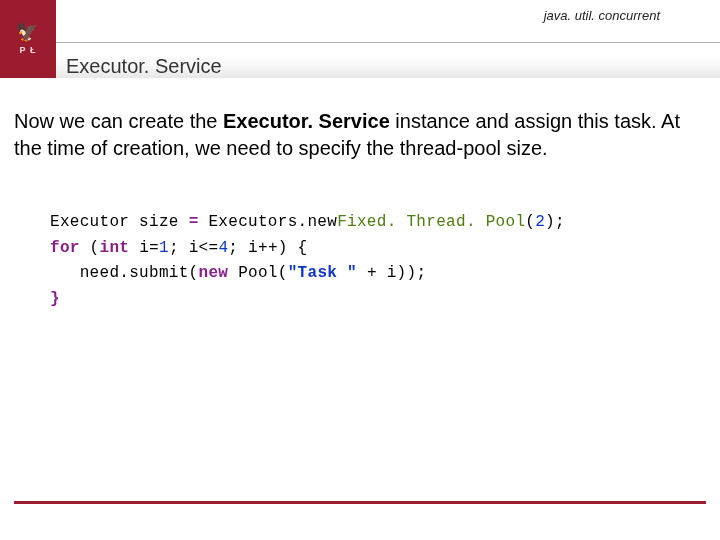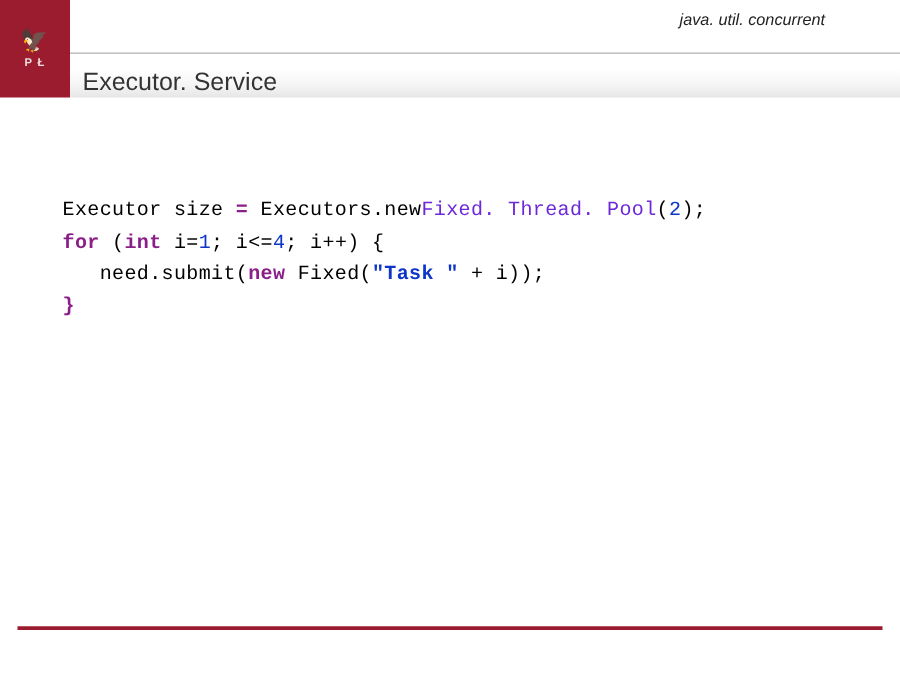--- a/index.html
+++ b/index.html
@@ -85,21 +85,21 @@
       margin-left: 36px;
       font-family: "Courier New", Courier, monospace;
       font-size: 16px;
       line-height: 1.6;
       letter-spacing: 0.3px;
       color: #000;
     }
     .kw { color: #8a1f8a; font-weight: 700; }
     .str { color: #0d36c9; font-weight: 700; }
     .num { color: #0d36c9; }
-    .cls { color: #6d28d9; }
+    .cls { color: #4d7c0f; }
     .footer-line {
       position: absolute;
       left: 14px;
       right: 14px;
       bottom: 36px;
       height: 3px;
       background: #9b1c2f;
     }
   </style>
 </head>
@@ -113,30 +113,33 @@
   <div class="header-right">
     <div class="supertitle-row">java. util. concurrent</div>
     <div class="divider-line"></div>
     <div class="title-row">
       <span class="title-text">Executor. Service</span>
     </div>
   </div>
 </div>
 
 <div class="content">
+  <p class="paragraph">
+    <span>Now we can create the </span><span class="bold">Executor. Service</span><span> instance and assign this task. At the time of creation, we need to specify the thread-pool size.</span>
+  </p>
 
   <div class="code-block">
     <div>
       <span>Executor size </span><span class="kw">=</span><span> Executors.new</span><span class="cls">Fixed. Thread. Pool</span><span>(</span><span class="num">2</span><span>);</span>
     </div>
     <div>
       <span class="kw">for</span><span> (</span><span class="kw">int</span><span> i=</span><span class="num">1</span><span>; i&lt;=</span><span class="num">4</span><span>; i++) {</span>
     </div>
     <div>
-      <span style="white-space:pre">   need.submit(</span><span class="kw">new</span><span> Fixed(</span><span class="str">"Task "</span><span> + i));</span>
+      <span style="white-space:pre">   need.submit(</span><span class="kw">new</span><span> Pool(</span><span class="str">"Task "</span><span> + i));</span>
     </div>
     <div>
       <span class="kw">}</span>
     </div>
   </div>
 </div>
 
 <div class="footer-line"></div>
 
 </body></html>

